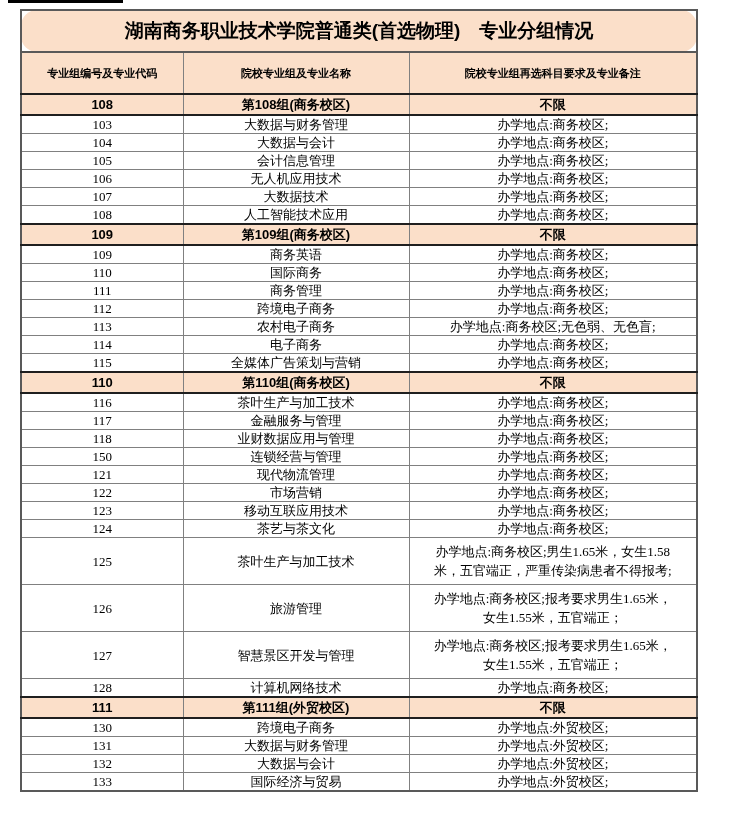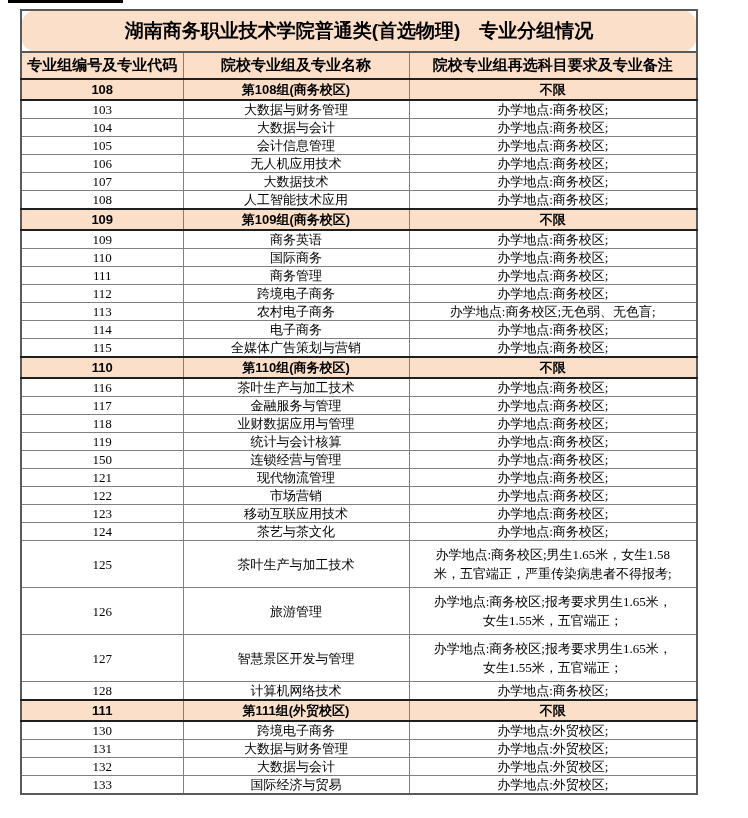--- a/index.html
+++ b/index.html
@@ -34,23 +34,23 @@
   .title-row td{
     background:var(--header-bg);
     height:42px;
     font-family:"Liberation Sans",sans-serif;
     font-weight:bold;font-size:19px;
     border-bottom:2px solid var(--border-outer);
     border-radius:16px;
   }
   .header-row th{
     background:var(--header-bg);
-    height:27px;
+    height:42px;
     font-family:"Liberation Sans",sans-serif;
-    font-weight:bold;font-size:15px;
+    font-weight:bold;font-size:11px;
   }
   .group-row td{
     background:var(--header-bg);
     height:21px;
     font-family:"Liberation Sans",sans-serif;
     font-weight:bold;font-size:13px;
     border-top:2px solid var(--border-section);
     border-bottom:2px solid var(--border-section);
   }
   .major-row td{
@@ -170,25 +170,20 @@
     <td>117</td>
     <td>金融服务与管理</td>
     <td class="remark-cell">办学地点:商务校区;</td>
   </tr>
       <tr class="major-row">
     <td>118</td>
     <td>业财数据应用与管理</td>
     <td class="remark-cell">办学地点:商务校区;</td>
   </tr>
       <tr class="major-row">
-    <td>119</td>
-    <td>统计与会计核算</td>
-    <td class="remark-cell">办学地点:商务校区;</td>
-  </tr>
-      <tr class="major-row">
     <td>150</td>
     <td>连锁经营与管理</td>
     <td class="remark-cell">办学地点:商务校区;</td>
   </tr>
       <tr class="major-row">
     <td>121</td>
     <td>现代物流管理</td>
     <td class="remark-cell">办学地点:商务校区;</td>
   </tr>
       <tr class="major-row">

